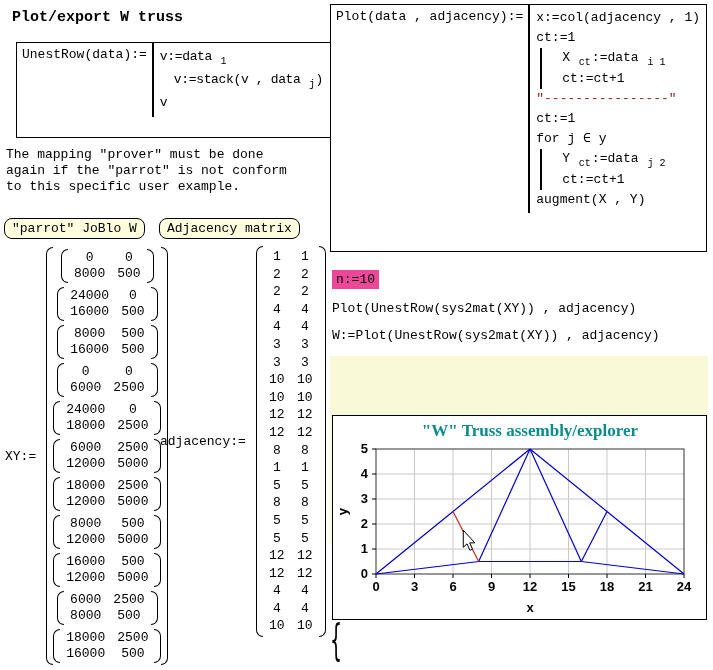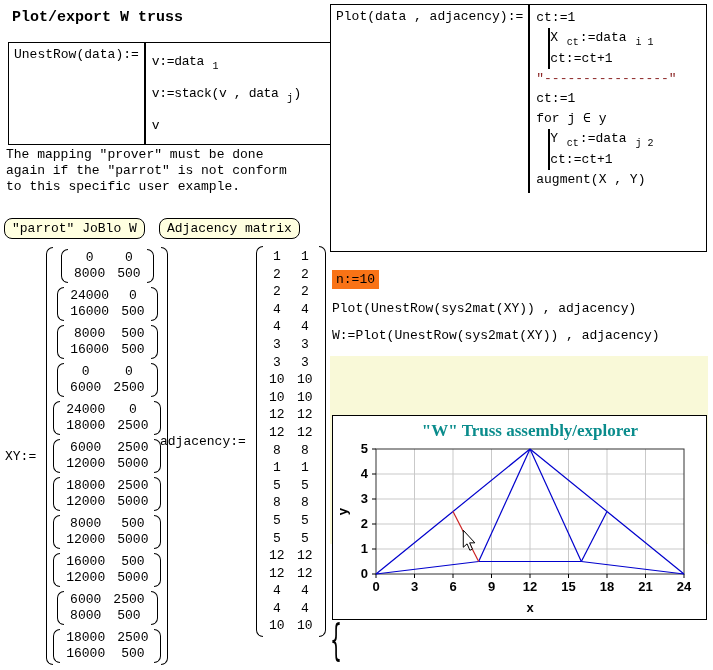--- a/index.html
+++ b/index.html
@@ -4,26 +4,26 @@
 <style>
   html,body{margin:0;padding:0;background:#fff}
   body{width:713px;height:670px;position:relative;overflow:hidden;
        font-family:"Liberation Mono","DejaVu Sans Mono",monospace;color:#000}
   .abs{position:absolute}
   .mono{font-size:13px;white-space:pre}
   .title-hl{padding:3px 8px;font-size:15px;font-weight:bold;white-space:pre}
   .box{display:flex;align-items:flex-start;border:1px solid #000;background:#fff;box-sizing:border-box}
   .lhs{padding:4px 5px;font-size:13px;white-space:pre}
   .pbody{border-left:2px solid #000;padding:3px 6px}
-  .mline{font-size:13px;line-height:31px;white-space:pre}
+  .mline{font-size:13px;line-height:22px;white-space:pre}
   .lh20 .mline{line-height:20px}
   .tight .mline{letter-spacing:-0.35px}
   .msub{font-size:10px;position:relative;top:4px;margin:0 1px}
-  .pblock{border-left:2px solid #000;margin-left:12px;padding-left:0}
-  .ind1{}
+  .pblock{border-left:2px solid #000;margin-left:4px;padding-left:20px}
+  .ind1{margin-left:14px}
   .note{font-size:13px;line-height:16px;white-space:pre}
   .taglabel{border:1px solid #000;border-radius:8px;padding:2px 7px;font-size:13px;white-space:pre}
   .mrow{display:flex;align-items:center}
   .colstack{display:flex;flex-direction:column;align-items:center}
   .paren{width:6px;border:1.4px solid #000;align-self:stretch;flex:0 0 6px}
   .paren.l{border-right:none;border-radius:8px 0 0 8px}
   .paren.r{border-left:none;border-radius:0 8px 8px 0}
   .blk{margin:2px 0}
   .grid2{display:grid;grid-template-columns:auto auto;column-gap:12px;padding:1px 6px;justify-items:center}
   .cell{font-size:13px;line-height:16px}
@@ -35,21 +35,21 @@
   .tick{font:bold 13px "Liberation Sans","DejaVu Sans",sans-serif;fill:#000}
   .axlab{font:bold 13px "Liberation Sans","DejaVu Sans",sans-serif;fill:#000}
   .charttitle{font:bold 17px "Liberation Serif","DejaVu Serif",serif}
   .brace{font:42px/40px "DejaVu Sans",sans-serif;transform:scaleX(.45);transform-origin:left center;width:14px;margin-right:-2px}
 </style>
 </head>
 <body>
 
 <div class="abs title-hl" style="left:4px;top:6px">Plot/export W truss</div>
 
-<div class="abs box" style="left:8px;top:42px;width:346px;min-height:96px">
+<div class="abs box" style="left:16px;top:42px;width:346px;min-height:96px">
   <div class="lhs">UnestRow(data):=</div>
   <div class="pbody tight">
       <div class="mline"><span>v:=data </span><span class="msub">1</span></div>
       <div class="mline ind1"><span>v:=stack(v , data </span><span class="msub">j</span><span>)</span></div>
       <div class="mline"><span>v</span></div>
     </div>
 </div>
 
 <div class="abs" style="left:6px;top:147px">
   <div class="note">The mapping "prover" must be done</div>
@@ -226,37 +226,38 @@
       <div class="celladj">4</div>
       <div class="celladj">10</div>
       <div class="celladj">10</div>
     </div>
   <div class="paren r"></div>
 </div>
 
 <div class="abs box" style="left:330px;top:4px;width:377px;min-height:248px">
   <div class="lhs">Plot(data , adjacency):=</div>
   <div class="pbody lh20">
+      <div class="mline"><span>x:=col(adjacency , 1)</span></div>
       <div class="mline"><span>ct:=1</span></div>
       <div class="pblock">
         <div class="mline"><span>X </span><span class="msub">ct</span><span>:=data </span><span class="msub">i 1</span></div>
         <div class="mline"><span>ct:=ct+1</span></div>
       </div>
       <div class="mline" style="color: rgb(139, 37, 37);"><span>"----------------"</span></div>
       <div class="mline"><span>ct:=1</span></div>
       <div class="mline"><span>for j ∈ y</span></div>
       <div class="pblock">
         <div class="mline"><span>Y </span><span class="msub">ct</span><span>:=data </span><span class="msub">j 2</span></div>
         <div class="mline"><span>ct:=ct+1</span></div>
       </div>
       <div class="mline"><span>augment(X , Y)</span></div>
     </div>
 </div>
 
-<div class="abs mono" style="left:332px;top:270px;background:#f97316;padding:2px 4px">n:=10</div>
+<div class="abs mono" style="left:332px;top:270px;background:#ec4899;padding:2px 4px">n:=10</div>
 
 <div class="abs mono" style="left:332px;top:301px">Plot(UnestRow(sys2mat(XY)) , adjacency)</div>
 <div class="abs mono" style="left:332px;top:328px">W:=Plot(UnestRow(sys2mat(XY)) , adjacency)</div>
 
 <div class="abs heading" style="left:330px;top:356px;width:378px;background:#F9F9D8">
   <div>JoBlo W truss: XY =&gt; from design</div>
   <div>W =&gt; assembly &amp; member explorer</div>
 </div>
 
 <div class="abs chartbox" style="left:332px;top:415px;width:375px;height:205px">

